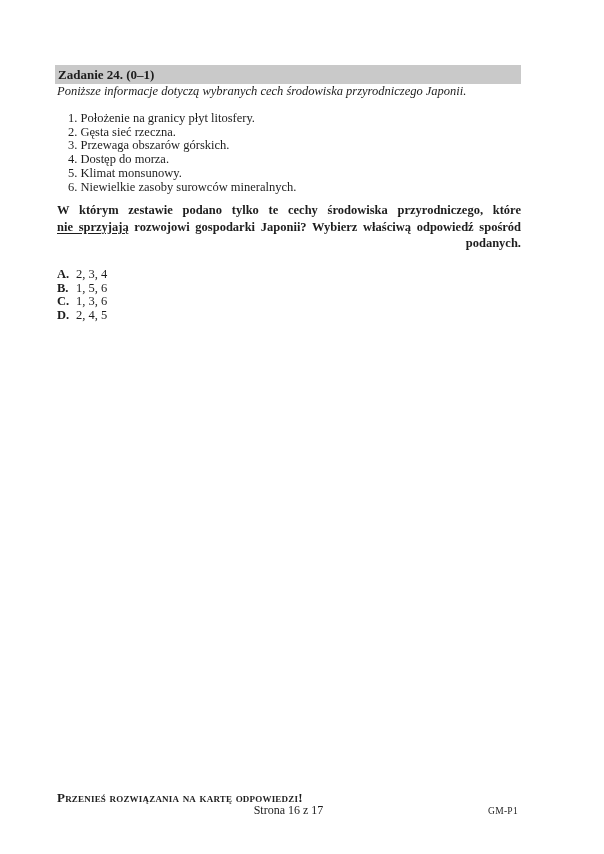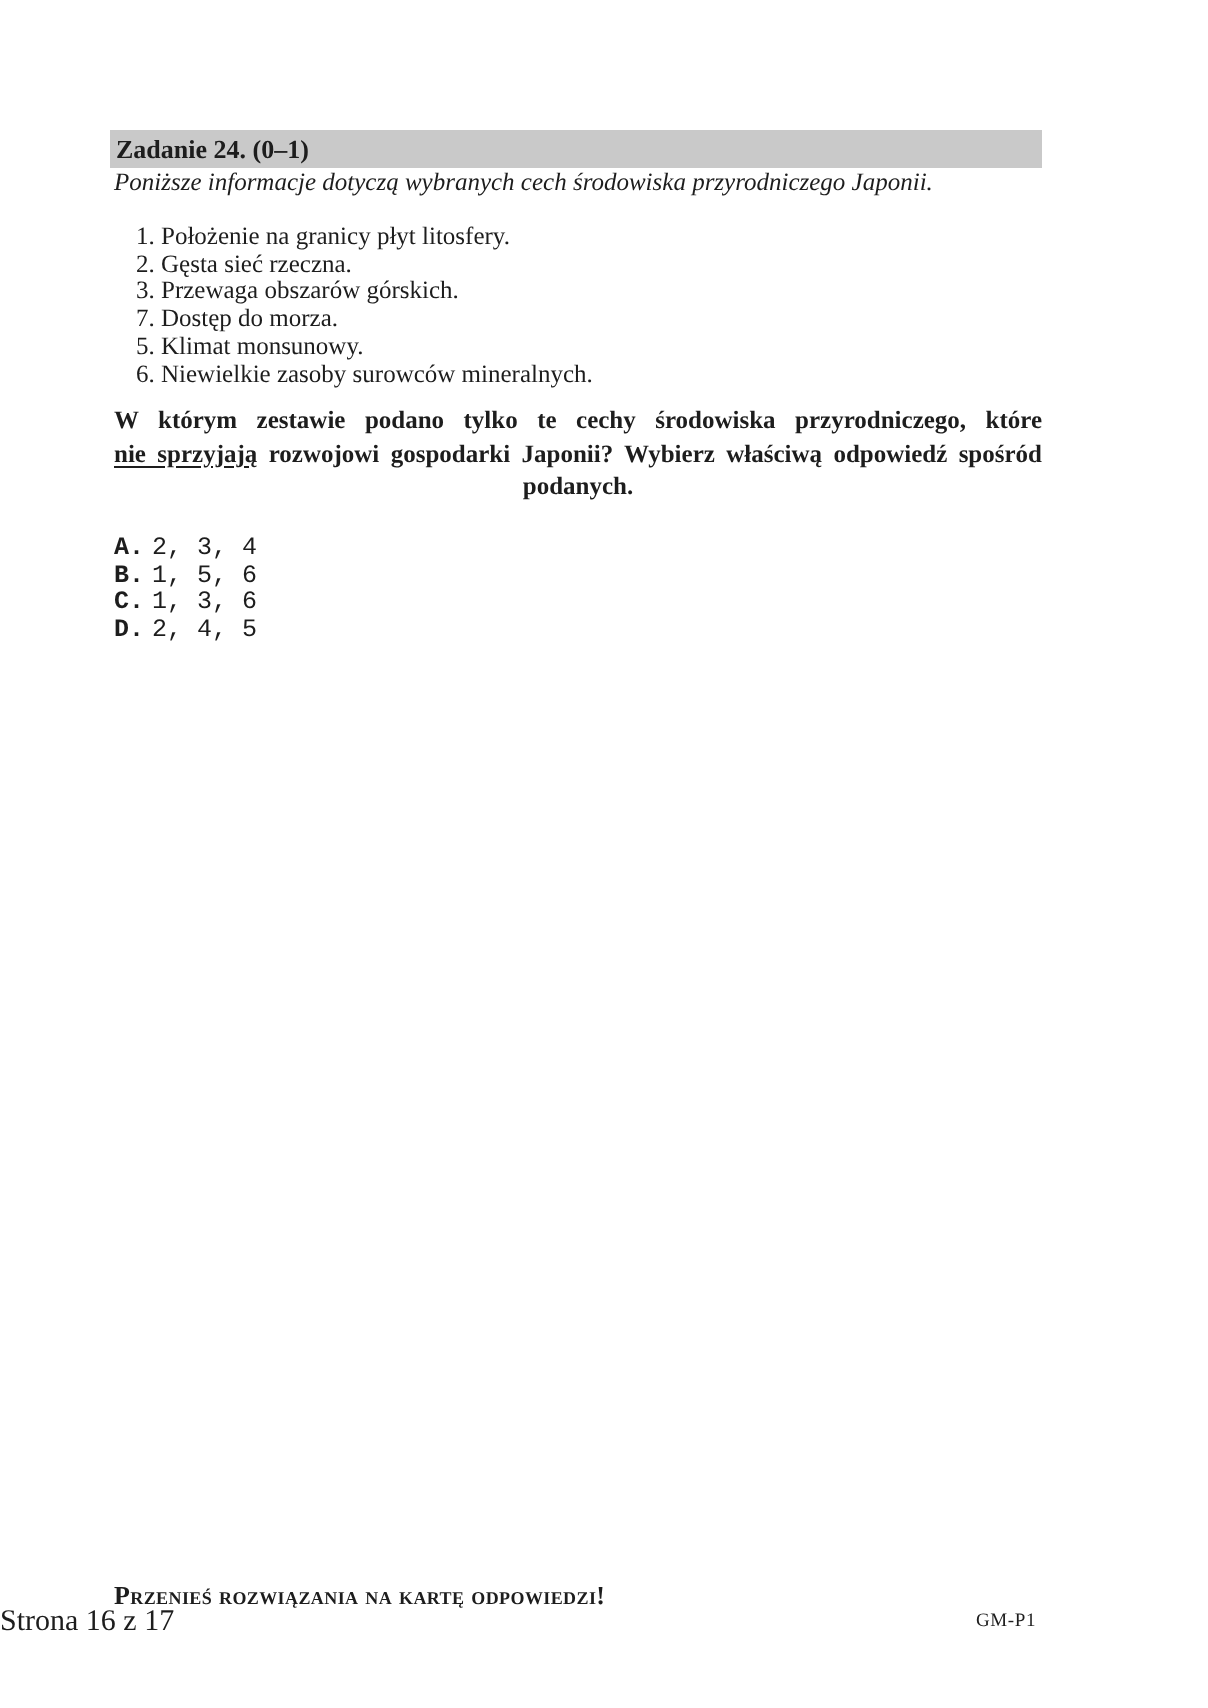--- a/index.html
+++ b/index.html
@@ -40,45 +40,44 @@
   }
   .question {
     position: absolute;
     left: 57px; top: 202px;
     width: 464px;
     font-weight: bold;
     font-size: 12.5px;
     line-height: 16.5px;
   }
   .jline { text-align: justify; text-align-last: justify; }
-  .lastline { text-align: center; }
+  .lastline { text-align: right; }
   .underline { text-decoration: underline; text-underline-offset: 2px; }
   .options {
     position: absolute;
     left: 57px; top: 268px;
     font-size: 12.5px;
     line-height: 13.6px;
-    font-family: Liberation Mono, monospace;
   }
   .opt-letter { font-weight: bold; display: inline-block; width: 19px; }
   .transfer {
     position: absolute;
     left: 57px; top: 790px;
     margin: 0;
     font-size: 13px;
     font-weight: bold;
     font-variant: small-caps;
     letter-spacing: 0.2px;
   }
   .footer-page {
     position: absolute;
     left: 0; top: 803px;
     width: 577px;
-    text-align: left;
-    font-size: 15px;
+    text-align: center;
+    font-size: 12px;
   }
   .footer-code {
     position: absolute;
     left: 488px; top: 806px;
     font-size: 9.5px;
     font-weight: normal;
     letter-spacing: 0.3px;
   }
 </style>
 </head>
@@ -89,21 +88,21 @@
   <div class="task-header">
     <span>Zadanie 24. (0–1)</span>
   </div>
 
   <p class="intro">Poniższe informacje dotyczą wybranych cech środowiska przyrodniczego Japonii.</p>
 
   <div class="features">
     <div class="feature">1. Położenie na granicy płyt litosfery.</div>
     <div class="feature">2. Gęsta sieć rzeczna.</div>
     <div class="feature">3. Przewaga obszarów górskich.</div>
-    <div class="feature">7. Dostęp do morza.</div>
+    <div class="feature">4. Dostęp do morza.</div>
     <div class="feature">5. Klimat monsunowy.</div>
     <div class="feature">6. Niewielkie zasoby surowców mineralnych.</div>
   </div>
 
   <div class="question">
     <div class="jline">W którym zestawie podano tylko te cechy środowiska przyrodniczego, które</div>
     <div class="jline"><span class="underline">nie sprzyjają</span><span> rozwojowi gospodarki Japonii? Wybierz właściwą odpowiedź spośród</span></div>
     <div class="lastline">podanych.</div>
   </div>
 

